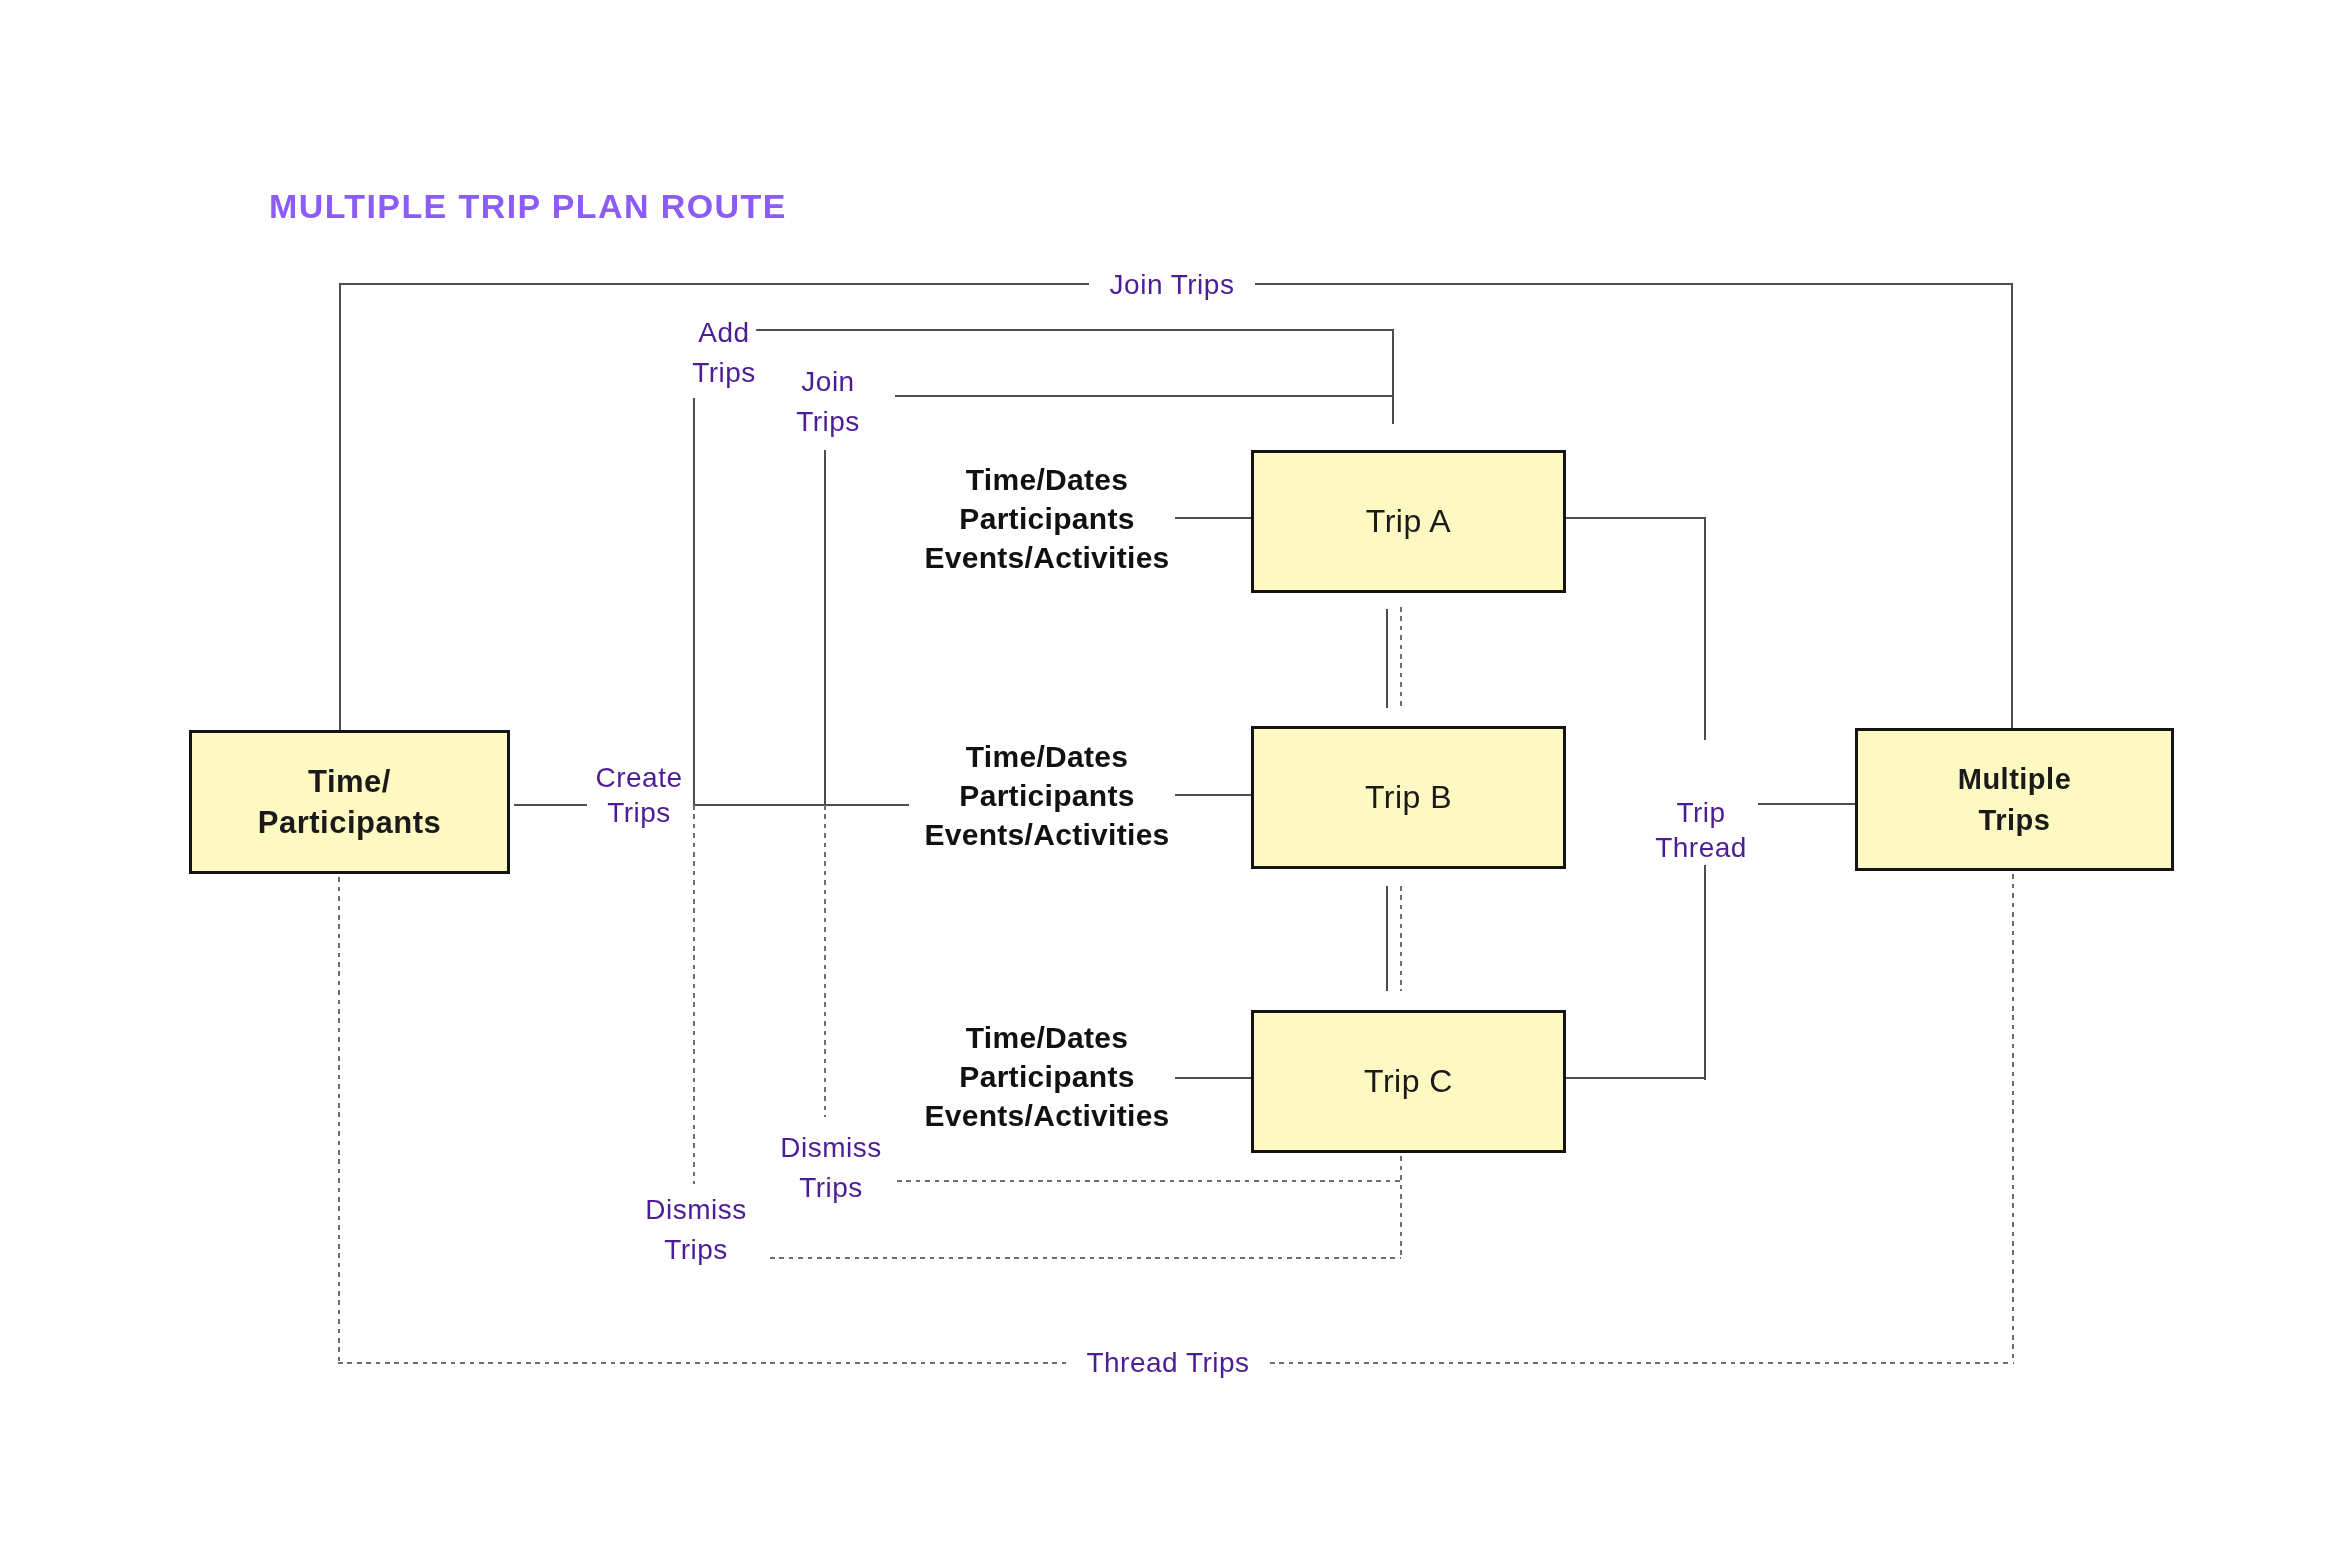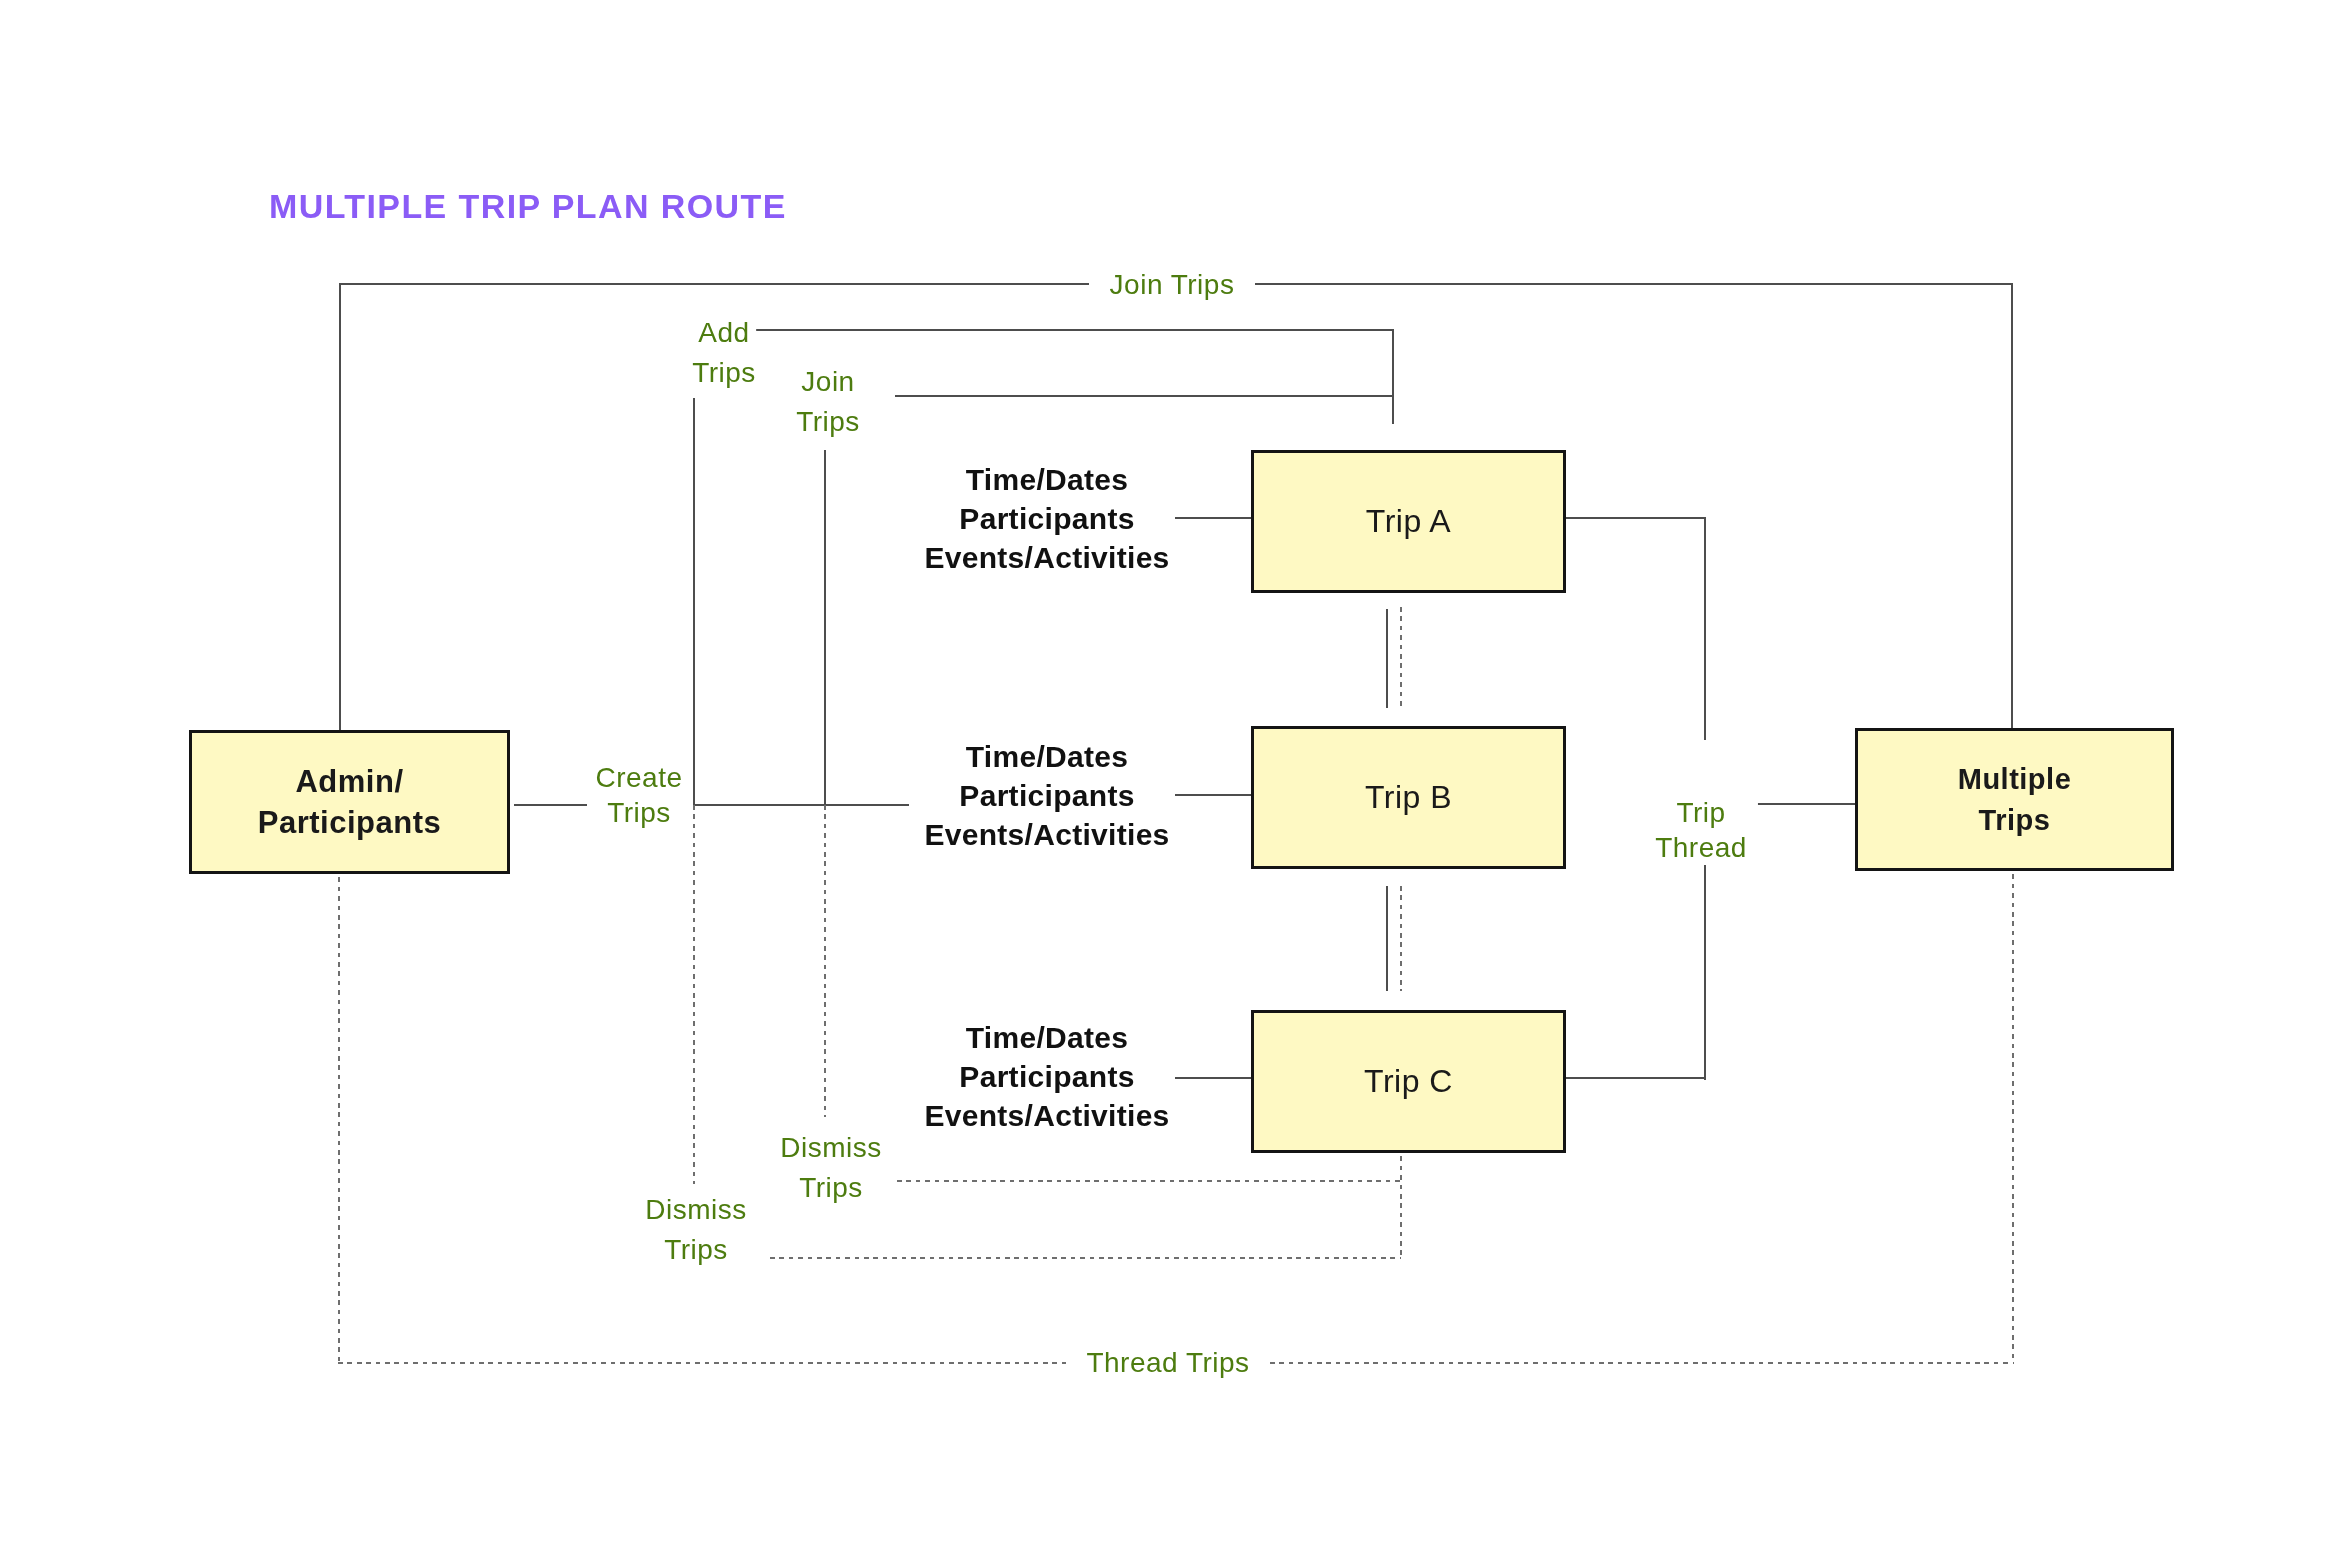--- a/index.html
+++ b/index.html
@@ -25,21 +25,21 @@
     display:flex;flex-direction:column;align-items:center;justify-content:center;
     text-align:center;
     font-size:32px;font-weight:600;letter-spacing:0.5px;line-height:41px;
   }
   
   .lbl{
     position:absolute;
     transform:translate(-50%,-50%);
     text-align:center;
     font-size:28px;font-weight:400;letter-spacing:0.5px;
-    color:#4d7c0f;line-height:40px;
+    color:#4c1d95;line-height:40px;
     background:#ffffff;
     padding:0 11.2px;
     white-space:nowrap;
   }
   .attrs{
     position:absolute;
     transform:translate(-50%,-50%);
     text-align:center;
     font-size:30px;font-weight:600;letter-spacing:0.3px;
     color:#111;line-height:39px;
@@ -93,21 +93,21 @@
   <div class="hd" style="left:897px;top:1180px;width:505px;"></div>
   <div class="hd" style="left:770px;top:1257px;width:631px;"></div>
   <div class="vd" style="left:693px;top:805px;height:379px;"></div>
   <div class="vd" style="left:824px;top:805px;height:312px;"></div>
   <div class="vd" style="left:338px;top:868px;height:496px;"></div>
   <div class="hd" style="left:338px;top:1362px;width:730px;"></div>
   <div class="hd" style="left:1270px;top:1362px;width:744px;"></div>
   <div class="vd" style="left:2012px;top:865px;height:498px;"></div>
 
   <div class="box" style="left:189px;top:730px;width:315px;height:138px;font-size:31px;">
-    <div>Admin/</div>
+    <div>Time/</div>
     <div>Participants</div>
   </div>
 
   <div class="box" style="left:1251px;top:450px;width:309px;height:137px;font-weight:500;">
     <div>Trip A</div>
   </div>
 
   <div class="box" style="left:1251px;top:726px;width:309px;height:137px;font-weight:500;">
     <div>Trip B</div>
   </div>

